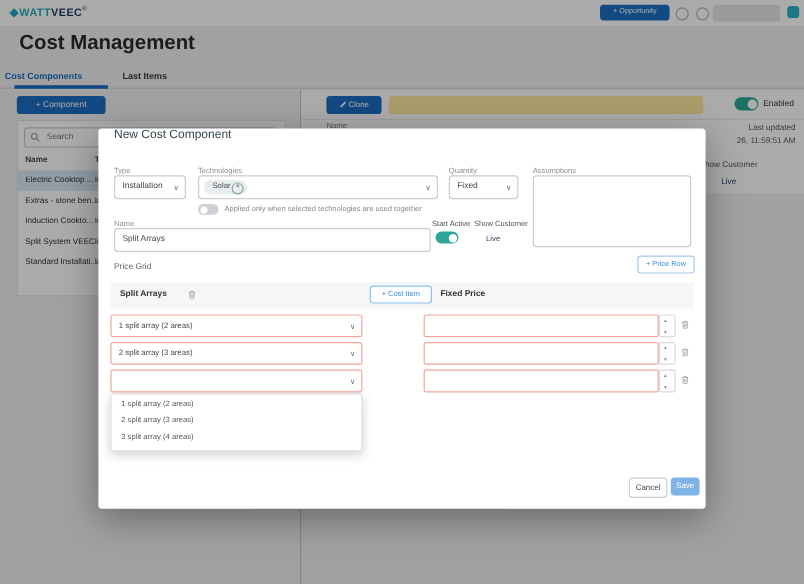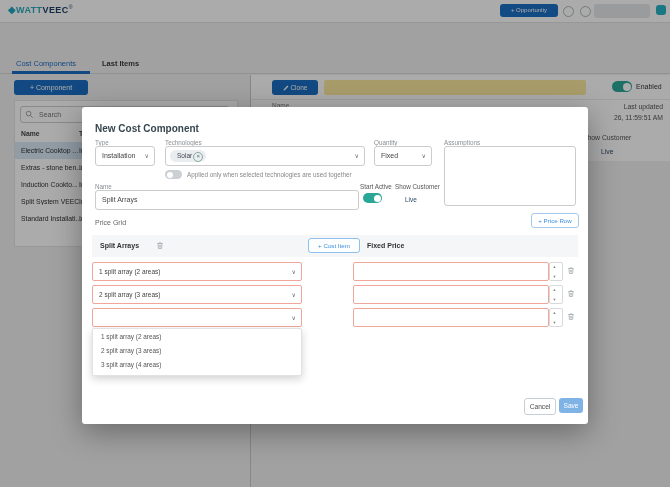--- a/index.html
+++ b/index.html
@@ -17,21 +17,21 @@
   .top-btn{left:500px;top:4px;width:58px;height:13px;background:#1c6fc4;border-radius:3px;
     color:#fff;font-size:6px;line-height:13px;text-align:center;}
   .top-circ1{left:563px;top:6px;width:9px;height:9px;border:1px solid #aeb6bc;border-radius:50%;}
   .top-circ2{left:580px;top:6px;width:9px;height:9px;border:1px solid #aeb6bc;border-radius:50%;}
   .user-box{left:594px;top:4px;width:56px;height:14px;background:#e4e7ea;border-radius:3px;}
   .top-teal{left:656px;top:5px;width:10px;height:10px;background:#27b2c4;border-radius:3px;}
 
   
   .page-title{left:16px;top:26px;font-size:17px;font-weight:700;color:#2b2b2b;}
   .tabs-line{left:0;top:73px;width:670px;height:1px;background:#d8d8d8;}
-  .tab1{left:16px;top:59px;font-size:7.5px;font-weight:400;color:#1b6ec2;}
+  .tab1{left:4px;top:59px;font-size:7.5px;font-weight:700;color:#1b6ec2;}
   .tab1-under{left:12px;top:71px;width:78px;height:2.5px;background:#1b6ec2;}
   .tab2{left:102px;top:59px;font-size:7.5px;font-weight:700;color:#3a3a3a;}
 
   
   .add-comp{left:14px;top:80px;width:74px;height:15px;background:#1b6ec2;border-radius:3px;
     color:#fff;font-size:7px;line-height:15px;text-align:center;}
   .left-card{left:14px;top:100px;width:222px;height:145px;background:#fff;border:1px solid #e3e3e3;}
   .search-box{left:20px;top:106px;width:208px;height:15px;border:1px solid #ccc;border-radius:3px;background:#fff;}
   .search-box input{position:absolute;left:16px;top:1px;width:185px;height:11px;border:0;outline:0;
     font-size:7px;color:#555;font-family:"Liberation Sans",sans-serif;background:transparent;}
@@ -58,21 +58,21 @@
   .rp-name{left:272px;top:102px;font-size:6.5px;color:#777;}
   .lu-lbl{left:560px;top:103px;width:103px;text-align:right;font-size:6.8px;color:#555;}
   .lu-val{left:540px;top:114px;width:123px;text-align:right;font-size:6.8px;color:#555;}
   .sc-lbl{left:583px;top:134px;font-size:6.8px;color:#555;}
   .sc-val{left:601px;top:148px;font-size:6.8px;color:#2f4a63;}
 
   
   .backdrop{left:0;top:0;width:670px;height:487px;background:rgba(0,0,0,.33);z-index:10;}
   .modal{left:82px;top:107px;width:506px;height:317px;background:#fff;border-radius:3px;
     box-shadow:0 8px 30px rgba(0,0,0,.35);z-index:20;}
-  .m-title{left:13px;top:16px;font-size:10px;font-weight:700;color:#37474f;}
+  .m-title{left:13px;top:0;font-size:10px;font-weight:400;color:#37474f;}
   .flabel{font-size:6.3px;color:#8a8f94;}
   .ctl{border:1px solid #ccc;border-radius:3px;background:#fff;}
   .ctl-txt{position:absolute;left:6px;top:5px;font-size:7px;color:#444;white-space:nowrap;}
   .chev{position:absolute;right:5px;top:5px;font-size:6px;color:#667;}
   .chev::before{content:"\2228";}
   .lab-type{left:13px;top:32px;} .sel-type{left:13px;top:39px;width:58px;height:18px;}
   .lab-tech{left:83px;top:32px;} .box-tech{left:83px;top:39px;width:198px;height:18px;}
   .tag{position:absolute;left:4px;top:3px;height:12px;background:#e9edf0;border-radius:7px;
     font-size:6.5px;color:#445;line-height:12px;padding:0 14px 0 7px;}
   .tag-x{position:absolute;right:3px;top:2px;width:8px;height:8px;border:1px solid #8a9;border-radius:50%;
@@ -120,20 +120,21 @@
   <div class="abs topbar"></div>
   <div class="abs brand">
     <span class="mark">◆</span><span class="p1">WATT</span><span class="p2">VEEC</span><span class="reg">®</span>
   </div>
   <div class="abs top-btn">+ Opportunity</div>
   <div class="abs top-circ1"></div>
   <div class="abs top-circ2"></div>
   <div class="abs user-box"></div>
   <div class="abs top-teal"></div>
 
+  <div class="abs page-title">Cost Management</div>
   <div class="abs tabs-line"></div>
   <div class="abs tab1">Cost Components</div>
   <div class="abs tab1-under"></div>
   <div class="abs tab2">Last Items</div>
 
   <div class="abs add-comp">+ Component</div>
   <div class="abs left-card"></div>
   <div class="abs search-box">
     <svg class="search-ic" width="9" height="9" viewBox="0 0 10 10">
         <circle cx="4" cy="4" r="2.6" fill="none" stroke="#999" stroke-width="1"></circle>

